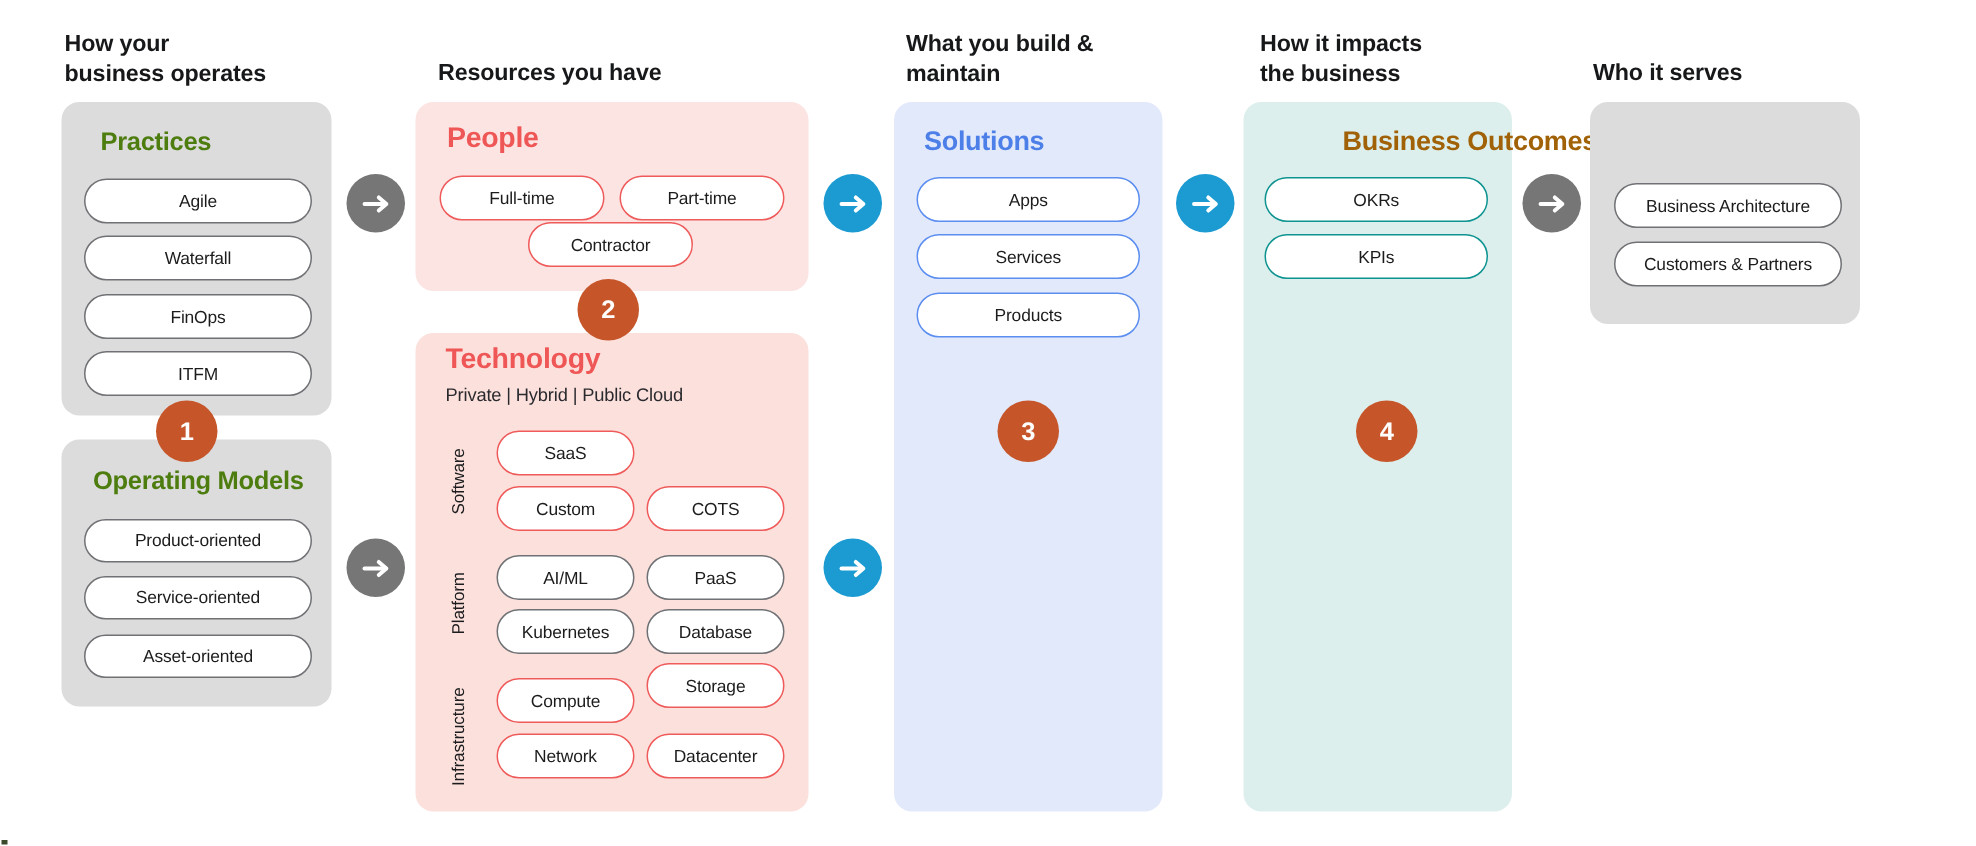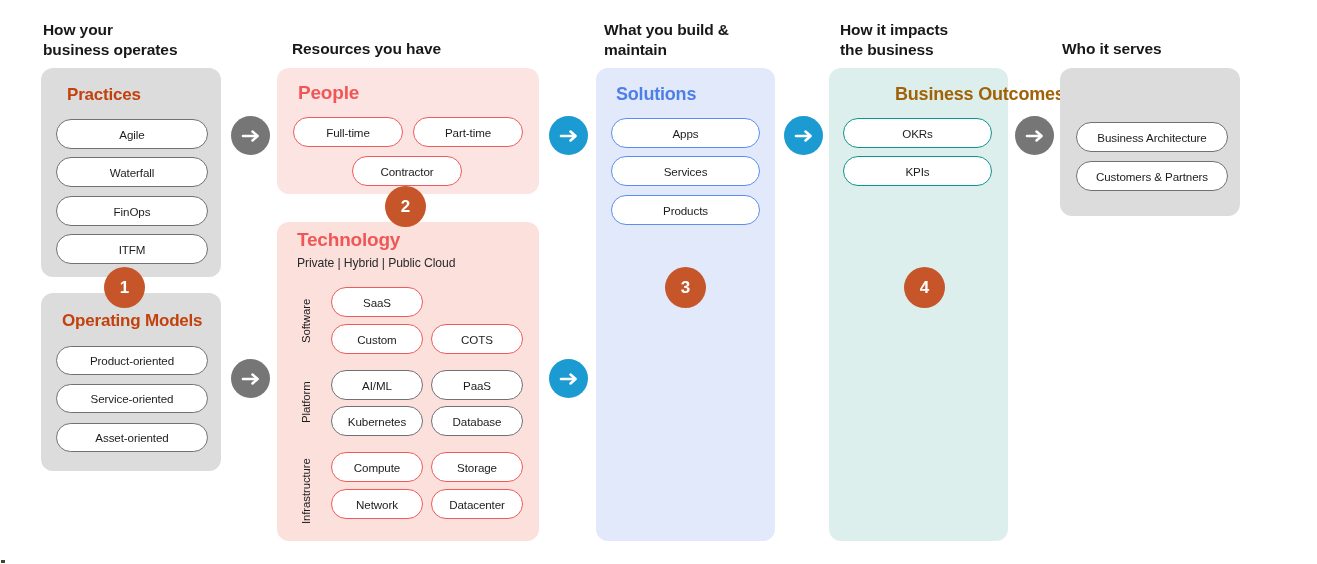--- a/index.html
+++ b/index.html
@@ -32,21 +32,21 @@
   .card-pink2 { background: #fbe0dc; }
   .card-blue  { background: #e2e9fb; }
   .card-teal  { background: #ddefec; }
 
   .card-title {
     position: absolute;
     font-size: 17px;
     font-weight: bold;
     letter-spacing: -0.2px;
   }
-  .title-dark { color: #c2410c; }
+  .title-dark { color: #4d7c0f; }
   .title-red  { color: #ef5757; font-size: 19px; }
   .title-blue { color: #4d7fe8; font-size: 18px; }
   .title-teal { color: #a16207; font-size: 18px; margin-left: 46px; }
 
   .card-sub {
     position: absolute;
     font-size: 12.2px;
     font-weight: normal;
     color: #2a2a2e;
     letter-spacing: -0.1px;
@@ -150,21 +150,21 @@
     <svg width="22" height="22" viewBox="0 0 22 22">
       <path d="M3 11 H16" stroke="#ffffff" stroke-width="2.6" stroke-linecap="round" fill="none"></path>
       <path d="M12.5 6.6 L17.6 11 L12.5 15.4" stroke="#ffffff" stroke-width="2.6" stroke-linecap="round" stroke-linejoin="round" fill="none"></path>
     </svg>
   </div>
 
   <div class="card card-pink" style="left:277px; top:68px; width:262px; height:126px;"></div>
   <div class="card-title title-red" style="left:298px; top:82px;">People</div>
   <div class="pill pill-red" style="left:293px; top:117px; width:110px; height:30px;">Full-time</div>
   <div class="pill pill-red" style="left:413px; top:117px; width:110px; height:30px;">Part-time</div>
-  <div class="pill pill-red" style="left:352px; top:156px; width:110px; height:30px;">Contractor</div>
+  <div class="pill pill-red" style="left:352px; top:148px; width:110px; height:30px;">Contractor</div>
 
   <div class="badge" style="left:385px; top:186px;">2</div>
 
   <div class="card card-pink2" style="left:277px; top:222px; width:262px; height:319px;"></div>
   <div class="card-title title-red" style="left:297px; top:229px;">Technology</div>
   <div class="card-sub" style="left:297px; top:256px;">Private | Hybrid | Public Cloud</div>
 
   <div class="vlabel" style="left:300px; top:288px; height:66px; width:16px;">Software</div>
   <div class="vlabel" style="left:300px; top:371px; height:62px; width:16px;">Platform</div>
   <div class="vlabel" style="left:300px; top:450px; height:82px; width:16px;">Infrastructure</div>
@@ -172,21 +172,21 @@
   <div class="pill pill-red" style="left:331px; top:287px; width:92px; height:30px;">SaaS</div>
   <div class="pill pill-red" style="left:331px; top:324px; width:92px; height:30px;">Custom</div>
   <div class="pill pill-red" style="left:431px; top:324px; width:92px; height:30px;">COTS</div>
 
   <div class="pill pill-grey" style="left:331px; top:370px; width:92px; height:30px;">AI/ML</div>
   <div class="pill pill-grey" style="left:431px; top:370px; width:92px; height:30px;">PaaS</div>
   <div class="pill pill-grey" style="left:331px; top:406px; width:92px; height:30px;">Kubernetes</div>
   <div class="pill pill-grey" style="left:431px; top:406px; width:92px; height:30px;">Database</div>
 
   <div class="pill pill-red" style="left:331px; top:452px; width:92px; height:30px;">Compute</div>
-  <div class="pill pill-red" style="left:431px; top:452px; width:92px; height:30px;">Storage</div>
+  <div class="pill pill-red" style="left:431px; top:442px; width:92px; height:30px;">Storage</div>
   <div class="pill pill-red" style="left:331px; top:489px; width:92px; height:30px;">Network</div>
   <div class="pill pill-red" style="left:431px; top:489px; width:92px; height:30px;">Datacenter</div>
 
   <div class="arrow arrow-blue" style="left:549px; top:116px;">
     <svg width="22" height="22" viewBox="0 0 22 22">
       <path d="M3 11 H16" stroke="#ffffff" stroke-width="2.6" stroke-linecap="round" fill="none"></path>
       <path d="M12.5 6.6 L17.6 11 L12.5 15.4" stroke="#ffffff" stroke-width="2.6" stroke-linecap="round" stroke-linejoin="round" fill="none"></path>
     </svg>
   </div>
   <div class="arrow arrow-blue" style="left:549px; top:359px;">

